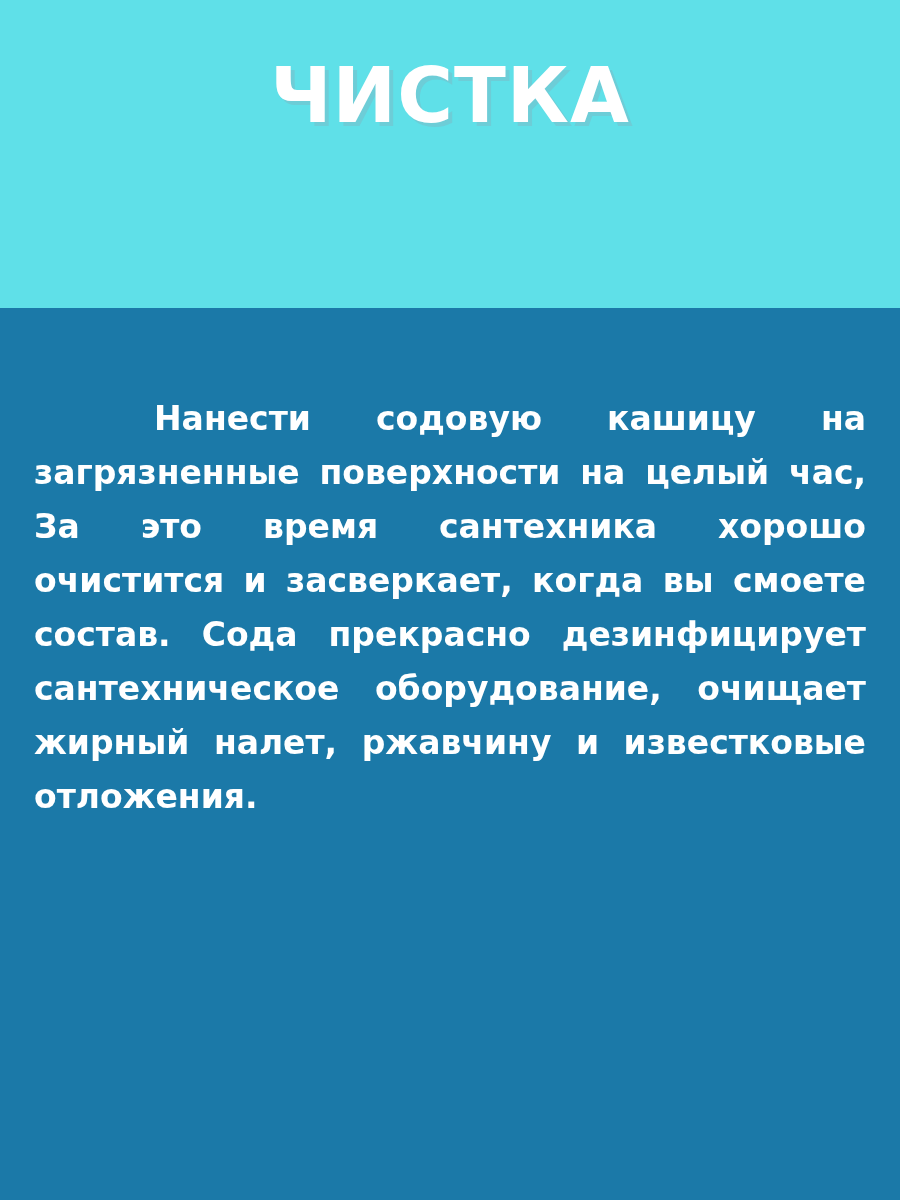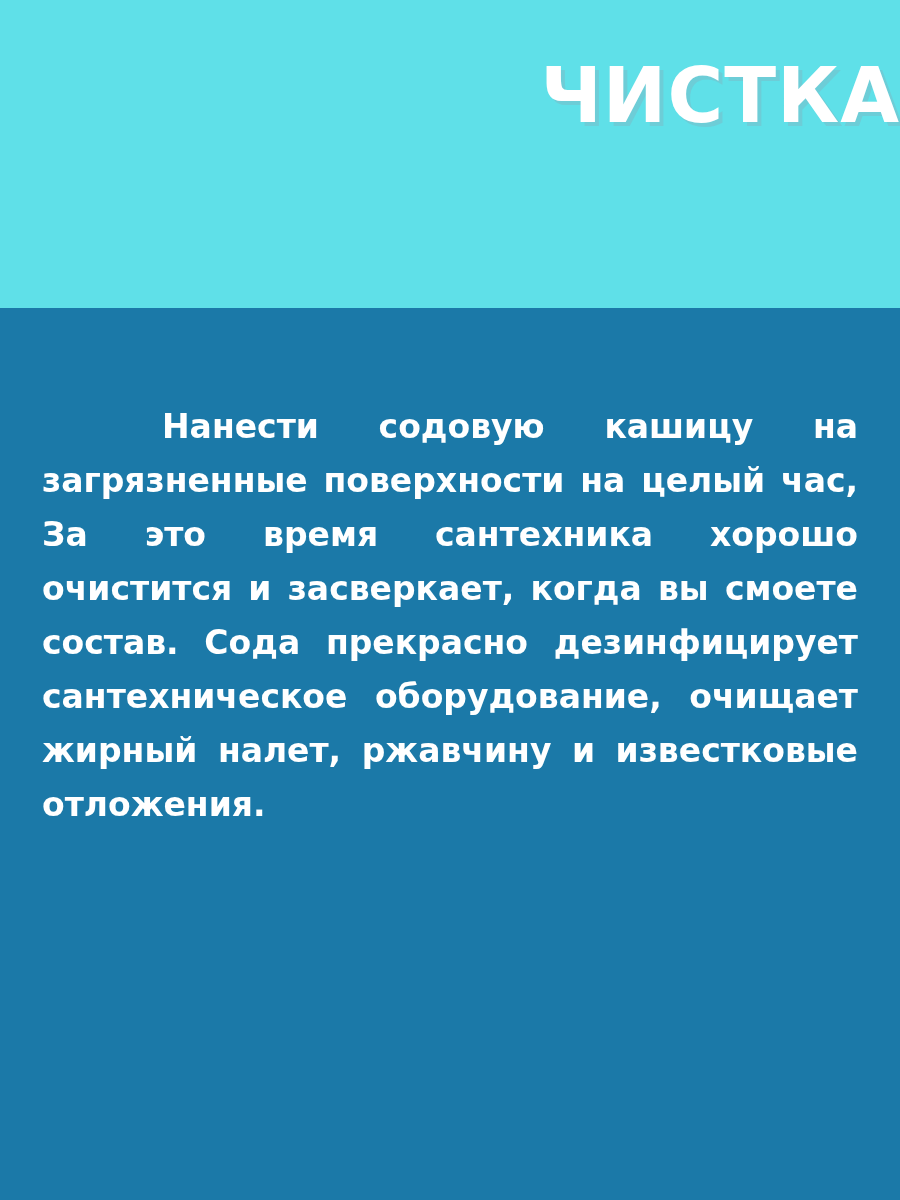--- a/index.html
+++ b/index.html
@@ -22,21 +22,21 @@
   .header-band {
     position: absolute;
     left: 0;
     top: 0;
     width: 900px;
     height: 308px;
     background: #5fe0e8;
     box-sizing: border-box;
     display: flex;
     flex-direction: column;
-    align-items: flex-end;
+    align-items: center;
     justify-content: flex-start;
     padding-top: 42px;
     gap: 23px;
   }
   .title-line {
     font-family: "DejaVu Sans", sans-serif;
     font-weight: bold;
     font-size: 76px;
     line-height: 108px;
     letter-spacing: 1px;
@@ -56,21 +56,21 @@
     padding: 84px 34px 0 34px;
   }
   .body-text {
     font-family: "DejaVu Sans", sans-serif;
     font-weight: bold;
     font-size: 33px;
     line-height: 54px;
     color: #ffffff;
     text-align: justify;
     text-indent: 120px;
-    margin: 8px;
+    margin: 0;
     -moz-text-align-last: left;
     text-align-last: left;
   }
 </style>
 </head>
 <body>
 
 <div class="slide">
 
   <div class="header-band">

